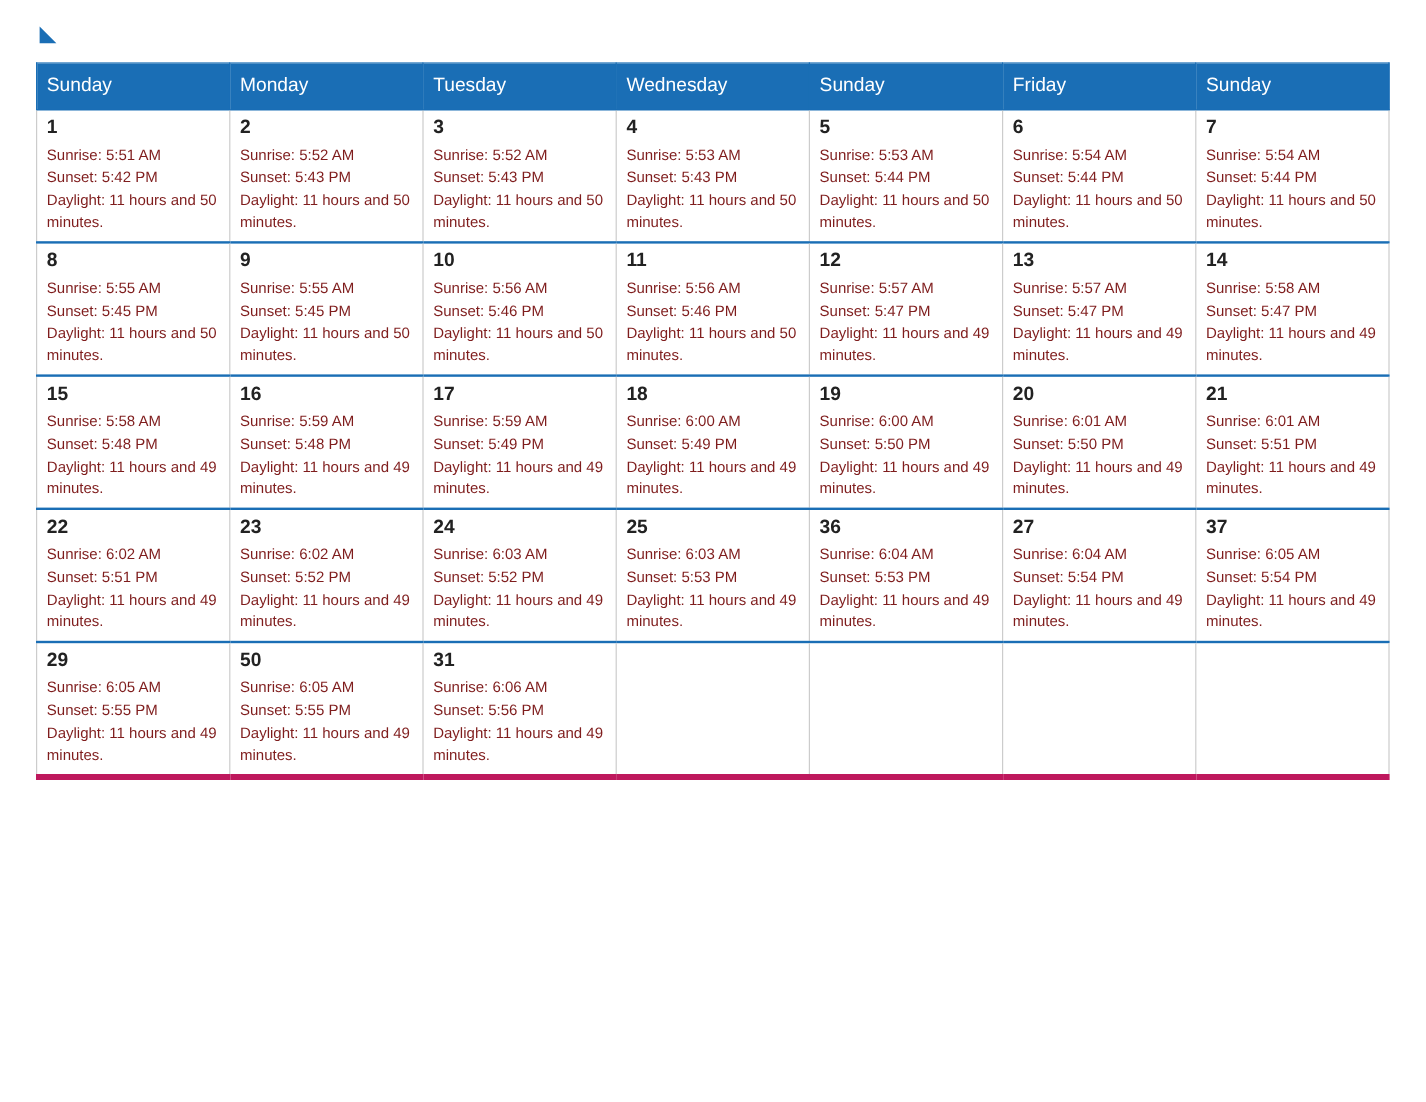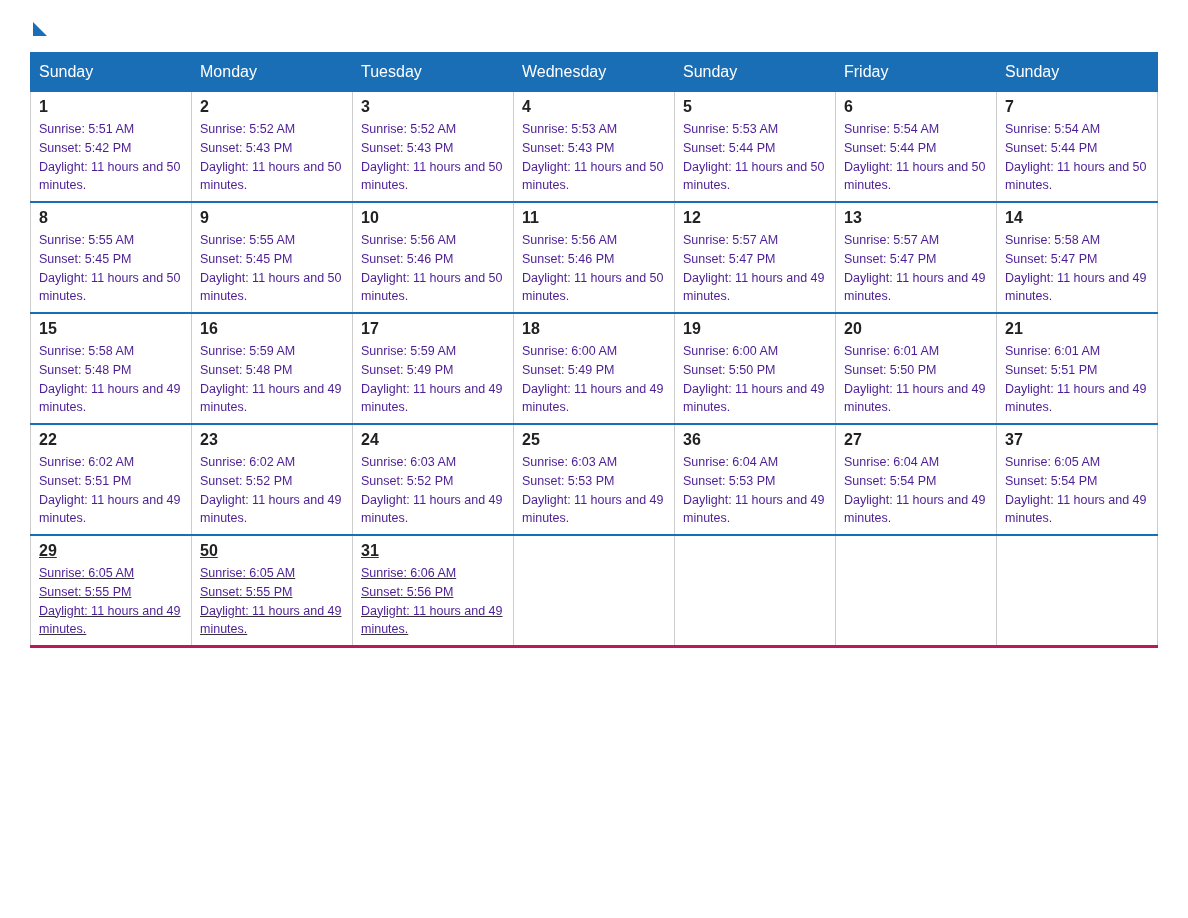--- a/index.html
+++ b/index.html
@@ -84,35 +84,34 @@
     }
     .day-number {
       font-size: 16px;
       font-weight: bold;
       color: #222;
       display: block;
       margin-bottom: 4px;
     }
     .day-info {
       font-size: 12.5px;
-      color: #4c1d95;
+      color: #7f1d1d;
       line-height: 1.5;
     }
     .calendar tr:nth-child(even) td {
       background: #fff;
     }
     .empty-cell {
       background: #fff;
     }
     .calendar tbody tr td {
       border-bottom: 2px solid #1a6eb5;
     }
     .calendar tbody tr:last-child td {
-      border-bottom: 3px solid #be185d;
-      text-decoration: underline;
+      border-bottom: 5px solid #be185d;
     }
   </style>
 </head>
 <body>
 
 <div class="header">
   <div class="logo">
     <div class="logo-text">
       <span class="logo-general"></span>
       <div class="logo-arrow"></div>

